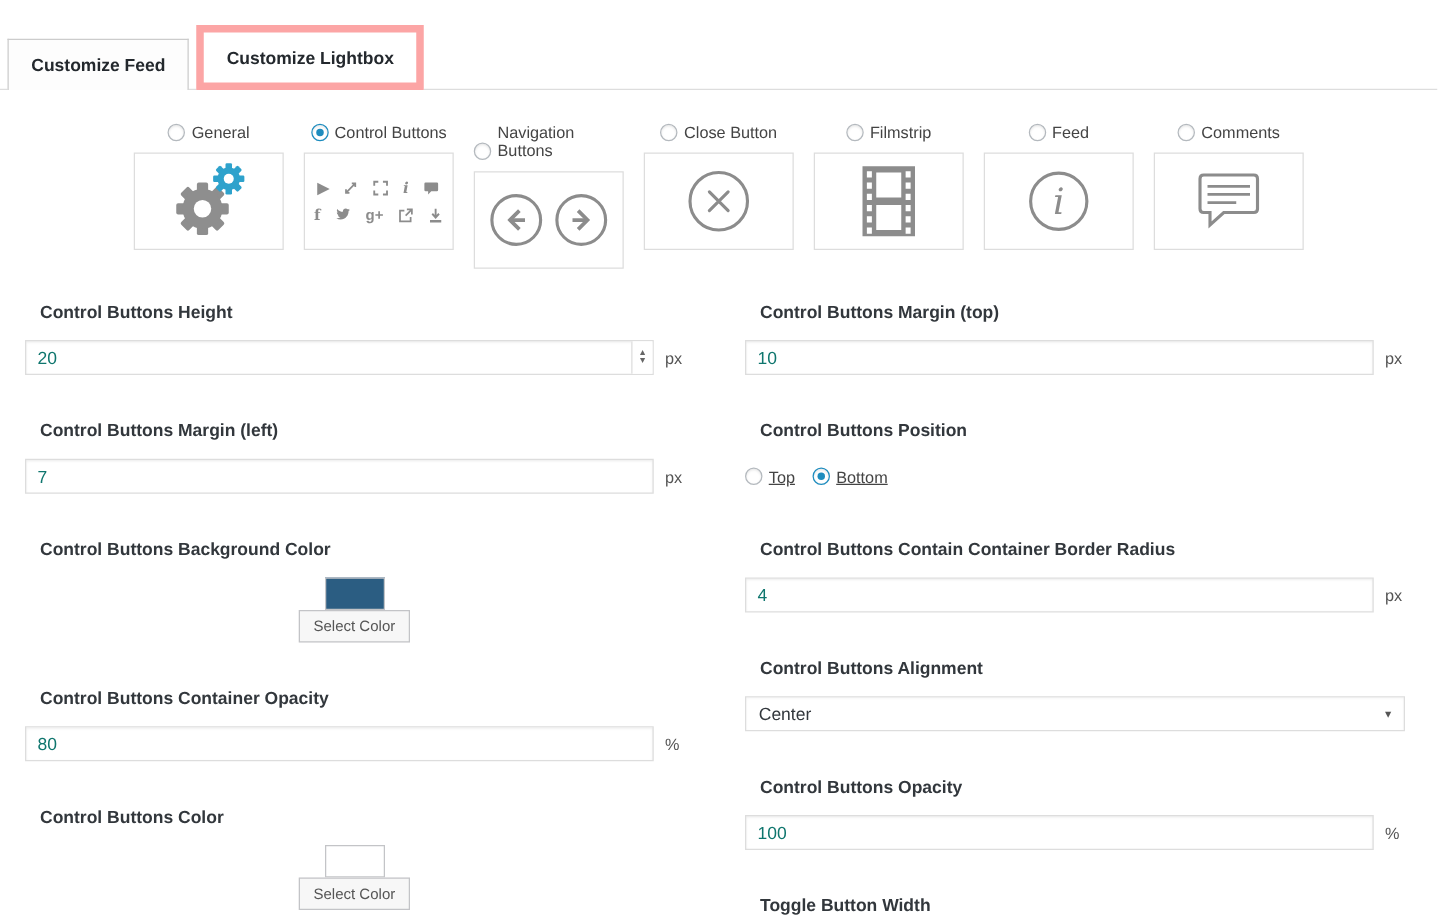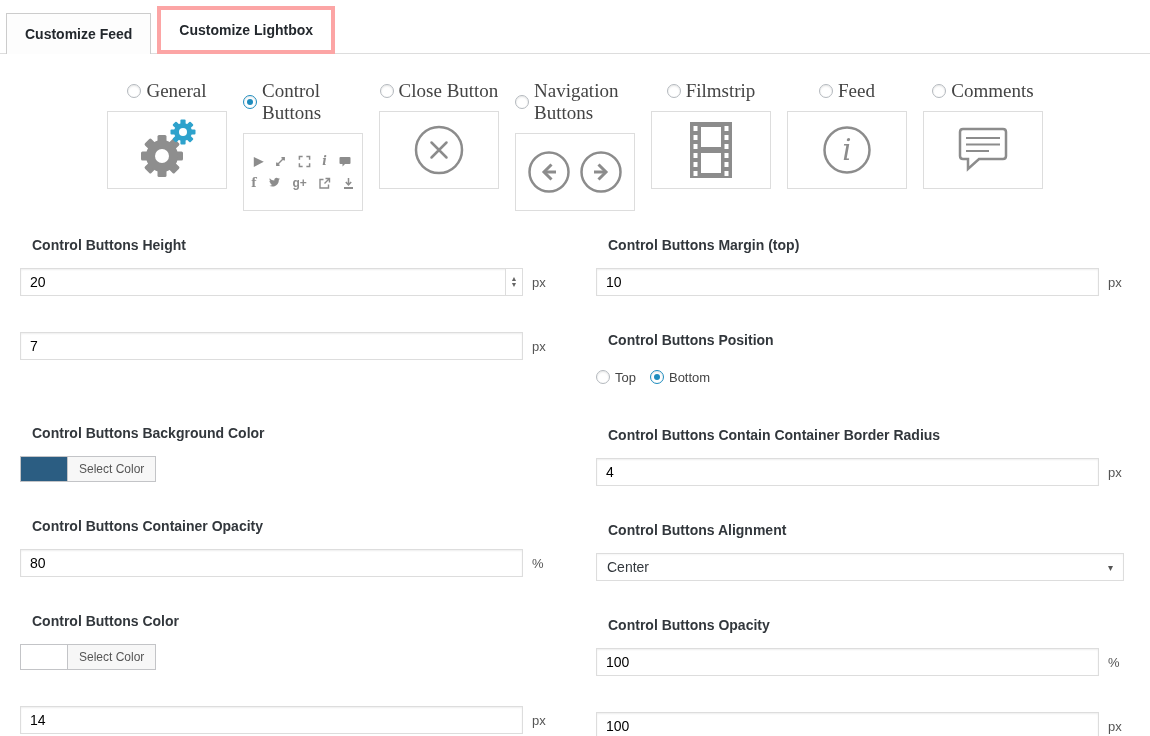--- a/index.html
+++ b/index.html
@@ -8,29 +8,29 @@
     background: #ffffff;
     font-family: "Liberation Sans", sans-serif;
     color: #32373c;
   }
   
   .tabbar { display: flex; align-items: flex-end; padding: 6px 0 0 6px; border-bottom: 1px solid #dddddd; }
   .tab {
     padding: 12px 18px; margin-right: 6px; margin-bottom: -1px;
     border: 1px solid #cccccc; border-bottom: none;
     background: #fdfdfd; font-weight: bold; font-size: 14px; color: #23282d;
-    cursor: pointer; white-space: nowrap;
+    cursor: pointer; white-space: nowrap; margin-top: 14px;
   }
   .tab.active {
-    border: 4px solid #fca5a5; background: #ffffff; z-index: 2; position: relative;
+    border: 6px solid #fca5a5; background: #ffffff; z-index: 2; position: relative;
   }
   
   .nav-row { display: flex; justify-content: center; gap: 16px; margin-top: 26px; }
   .nav-col { width: 120px; display: flex; flex-direction: column; align-items: center; }
-  .nav-radio-row { display: flex; align-items: center; gap: 5px; margin-bottom: 9px; font-size: 19px; color: #444; font-family: Liberation Serif, serif; }
+  .nav-radio-row { display: flex; align-items: flex-end; gap: 5px; margin-bottom: 9px; font-size: 13px; color: #444; }
   .radio {
     width: 14px; height: 14px; border-radius: 50%;
     border: 1px solid #b4b9be; background: #fff; display: inline-block; position: relative;
     flex: 0 0 auto; cursor: pointer;
     box-shadow: inset 0 1px 2px rgba(0,0,0,.1);
   }
   .radio.checked { border-color: #1e8cbe; }
   .radio.checked::after {
     content: ''; position: absolute; left: 3px; top: 3px; width: 6px; height: 6px;
     border-radius: 50%; background: #1e8cbe;
@@ -46,43 +46,43 @@
   .form {
     display: grid; grid-template-columns: 1fr 1fr; column-gap: 48px;
     padding: 26px 26px 0 20px;
   }
   .field { min-height: 57px; margin-bottom: 36px; }
   .field-label { display: block; font-weight: bold; font-size: 14px; color: #32373c; margin-bottom: 15px; margin-left: 12px; }
   .input-row { display: flex; align-items: center; gap: 9px; }
   .num-wrap { position: relative; flex: 1; }
   .text-input {
     width: 100%; height: 28px; border: 1px solid #dddddd; background: #fff;
-    padding: 0 9px; font-size: 14px; color: #000000;
+    padding: 0 9px; font-size: 14px; color: #0f766e;
     font-family: "Liberation Sans", sans-serif;
     box-shadow: inset 0 1px 2px rgba(0,0,0,.07);
     outline: none;
   }
   .num-wrap .text-input { padding-right: 24px; }
   .spinner {
     position: absolute; right: 1px; top: 1px; bottom: 1px; width: 17px;
     border-left: 1px solid #ddd; display: flex; flex-direction: column;
     align-items: center; justify-content: center; background: #fff; cursor: pointer;
   }
   .spinner span { font-size: 7px; line-height: 6px; color: #666; }
   .suffix { font-size: 13px; color: #555; width: 16px; flex: 0 0 auto; }
   
-  .color-control { display: flex; align-items: center; }
+  .color-control { display: flex; align-items: center; flex-direction: column; }
   .swatch { width: 48px; height: 26px; border: 1px solid #c3c4c7; cursor: pointer; }
   .select-color-btn {
     height: 26px; margin-left: -1px; padding: 0 11px; border: 1px solid #c3c4c7;
     background: #f7f7f7; font-size: 12px; color: #555; cursor: pointer;
     font-family: "Liberation Sans", sans-serif;
   }
   
-  .pos-radios { display: flex; align-items: center; gap: 14px; font-size: 13px; color: #444; height: 28px; }
+  .pos-radios { display: flex; align-items: center; gap: 14px; font-size: 13px; color: #444; height: 28px; text-decoration: underline; }
   .pos-option { display: flex; align-items: center; gap: 5px; cursor: pointer; }
   
   .select-box {
     height: 28px; border: 1px solid #dddddd; background: #fff;
     display: flex; align-items: center; justify-content: space-between;
     padding: 0 10px; font-size: 14px; color: #32373c; cursor: pointer;
     box-shadow: inset 0 1px 2px rgba(0,0,0,.04);
   }
   .select-box .chev { font-size: 10px; color: #555; }
   svg { display: block; }
@@ -167,48 +167,48 @@
             <path d="M2 11 H11" stroke="#8c8c8c" stroke-width="2"></path>
           </svg>
         </div>
       </div>
     </div>
   </div>
 
   <div class="nav-col">
     <div class="nav-radio-row">
       <span class="radio"></span>
-      <span>Close Button</span>
-    </div>
-    <div class="nav-box">
-      <svg width="56" height="56" viewBox="0 0 56 56">
-        <circle cx="28" cy="28" r="23" fill="none" stroke="#8c8c8c" stroke-width="2.5"></circle>
-        <path d="M20.5 20.5 L35.5 35.5 M35.5 20.5 L20.5 35.5" stroke="#8c8c8c" stroke-width="2.5" stroke-linecap="round"></path>
-      </svg>
-    </div>
-  </div>
-
-  <div class="nav-col">
-    <div class="nav-radio-row">
-      <span class="radio"></span>
       <span>Navigation Buttons</span>
     </div>
     <div class="nav-box">
       <div style="display:flex; gap:6px;">
         <svg width="46" height="46" viewBox="0 0 46 46">
           <circle cx="23" cy="23" r="19.5" fill="none" stroke="#8c8c8c" stroke-width="2.5"></circle>
           <path d="M25.5 15.5 L18 23 L25.5 30.5" fill="none" stroke="#8c8c8c" stroke-width="3"></path>
           <path d="M18.5 23 H30" stroke="#8c8c8c" stroke-width="3"></path>
         </svg>
         <svg width="46" height="46" viewBox="0 0 46 46">
           <circle cx="23" cy="23" r="19.5" fill="none" stroke="#8c8c8c" stroke-width="2.5"></circle>
           <path d="M20.5 15.5 L28 23 L20.5 30.5" fill="none" stroke="#8c8c8c" stroke-width="3"></path>
           <path d="M16 23 H27.5" stroke="#8c8c8c" stroke-width="3"></path>
         </svg>
       </div>
+    </div>
+  </div>
+
+  <div class="nav-col">
+    <div class="nav-radio-row">
+      <span class="radio"></span>
+      <span>Close Button</span>
+    </div>
+    <div class="nav-box">
+      <svg width="56" height="56" viewBox="0 0 56 56">
+        <circle cx="28" cy="28" r="23" fill="none" stroke="#8c8c8c" stroke-width="2.5"></circle>
+        <path d="M20.5 20.5 L35.5 35.5 M35.5 20.5 L20.5 35.5" stroke="#8c8c8c" stroke-width="2.5" stroke-linecap="round"></path>
+      </svg>
     </div>
   </div>
 
   <div class="nav-col">
     <div class="nav-radio-row">
       <span class="radio"></span>
       <span>Filmstrip</span>
     </div>
     <div class="nav-box">
       <svg width="50" height="60" viewBox="0 0 50 60">
@@ -273,20 +273,21 @@
           <div class="spinner">
             <span>▲</span>
             <span>▼</span>
           </div>
         </div>
         <span class="suffix">px</span>
       </div>
     </div>
 
     <div class="field">
+      <span class="field-label">Control Buttons Margin (left)</span>
       <div class="input-row">
         <input class="text-input" type="text" style="flex: 1 1 0%;" value="7">
         <span class="suffix">px</span>
       </div>
     </div>
 
     <div class="field">
       <span class="field-label">Control Buttons Background Color</span>
       <div class="color-control">
         <span class="swatch" style="background-color:#2b5d82"></span>
@@ -361,20 +362,21 @@
 
     <div class="field">
       <span class="field-label">Control Buttons Opacity</span>
       <div class="input-row">
         <input class="text-input" type="text" style="flex: 1 1 0%;" value="100">
         <span class="suffix">%</span>
       </div>
     </div>
 
     <div class="field">
+      <span class="field-label">Toggle Button Width</span>
       <div class="input-row">
         <input class="text-input" type="text" style="flex: 1 1 0%;" value="100">
         <span class="suffix">px</span>
       </div>
     </div>
 
   </div>
 </div>
 
 </body></html>

